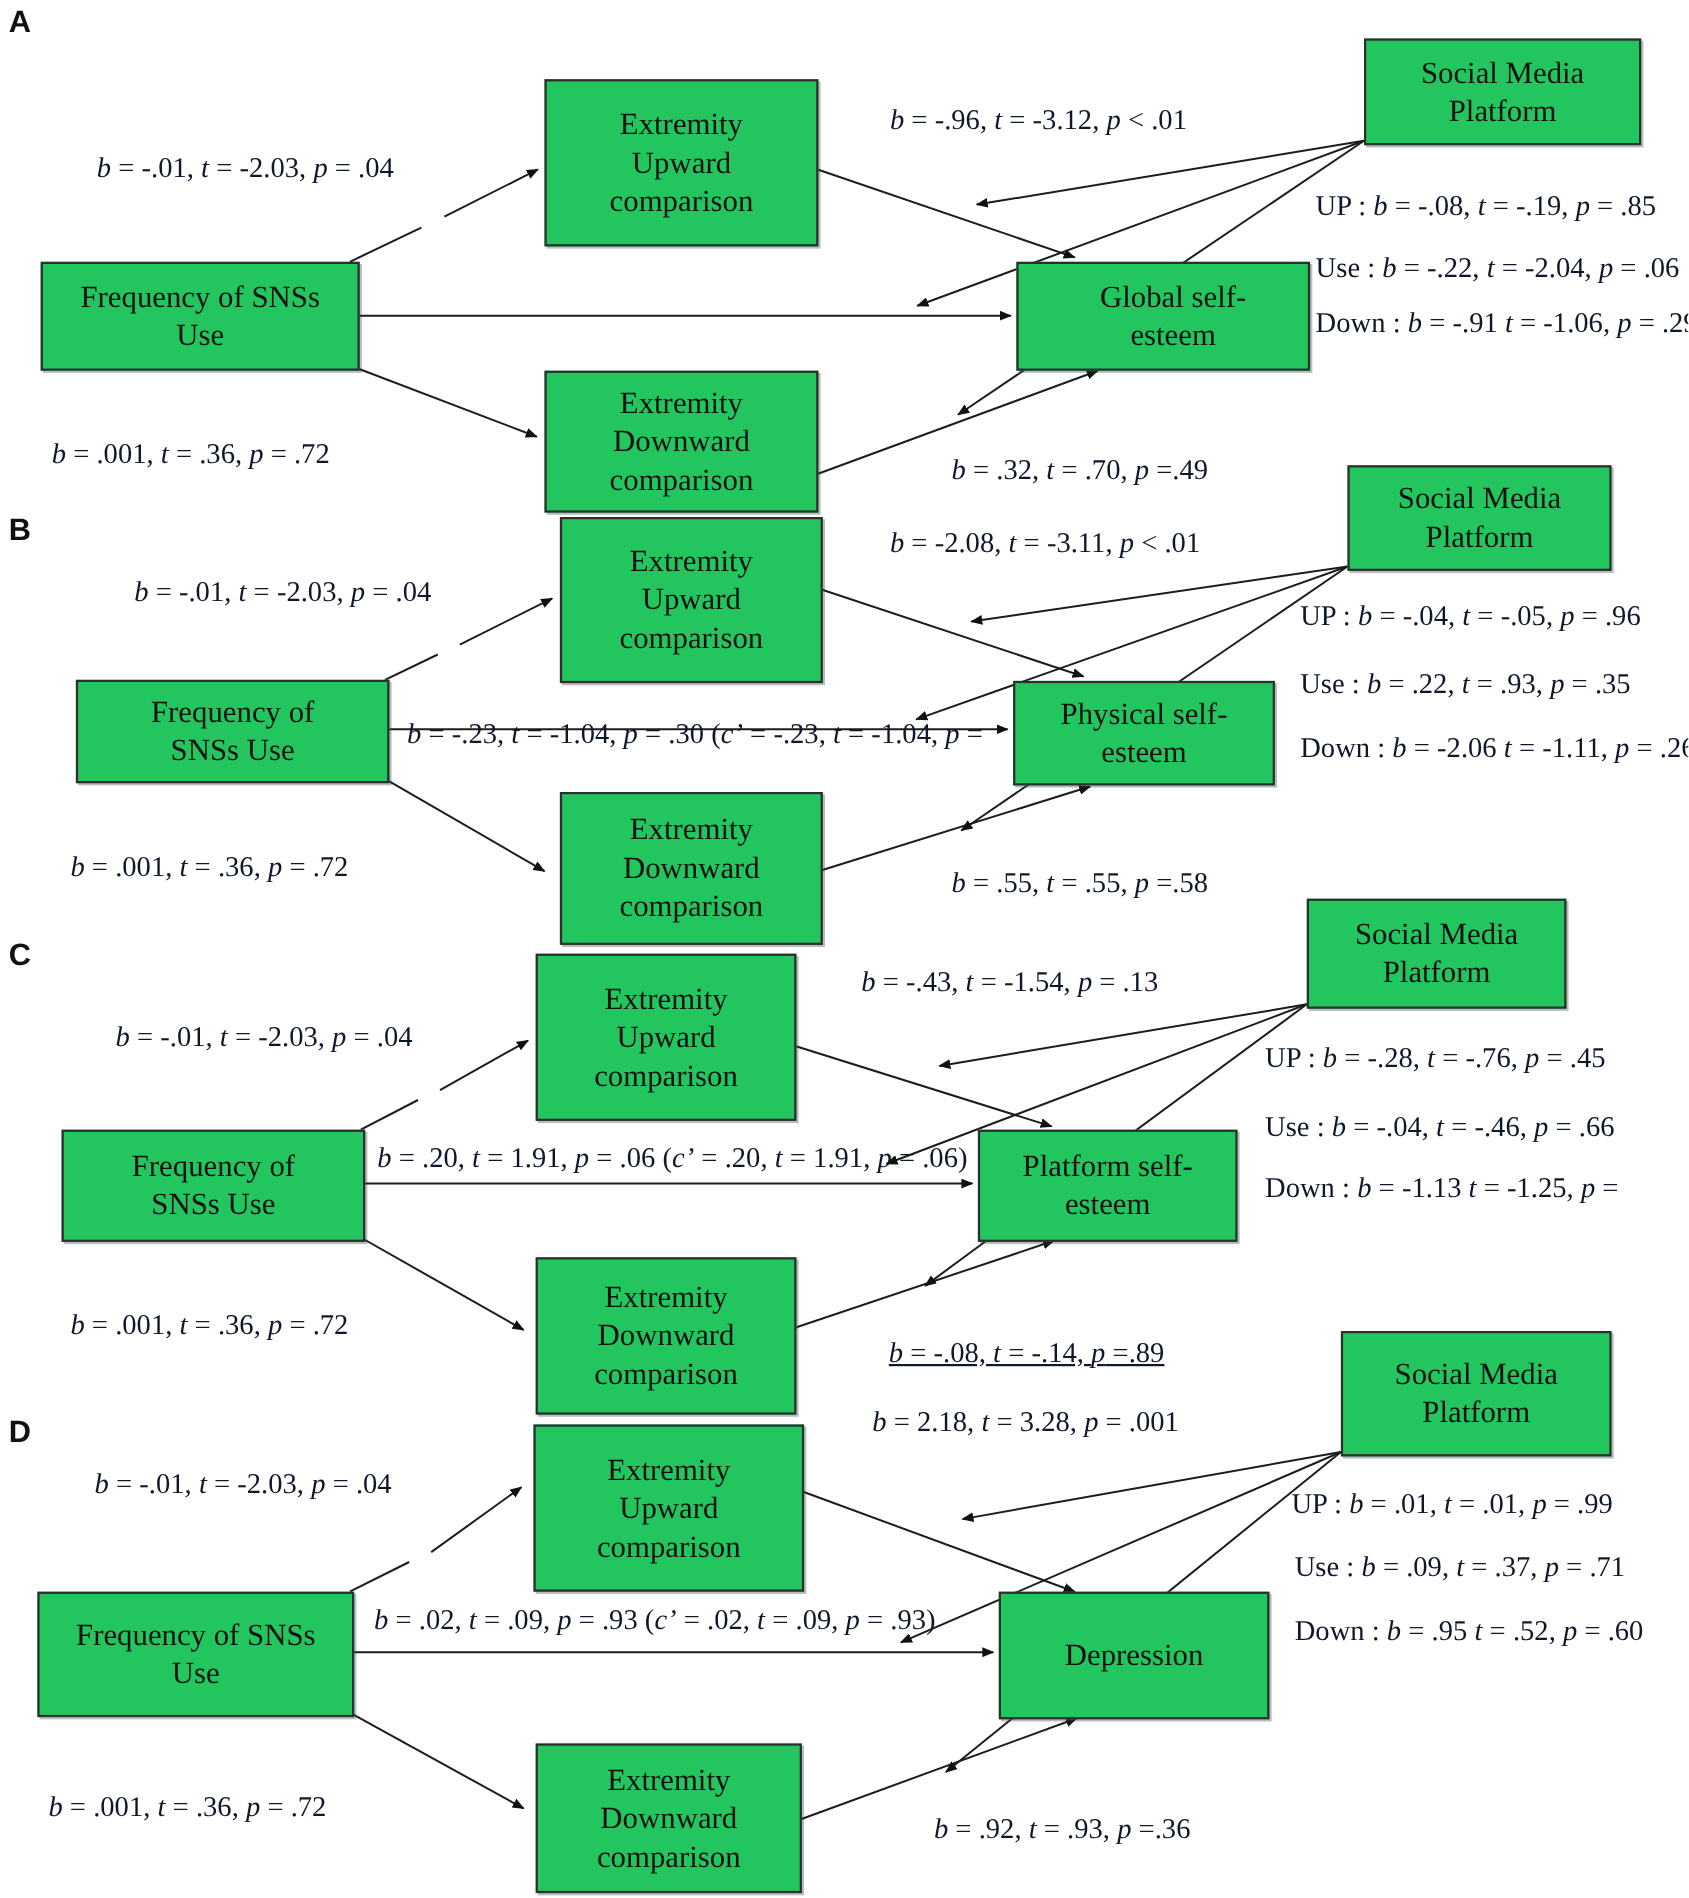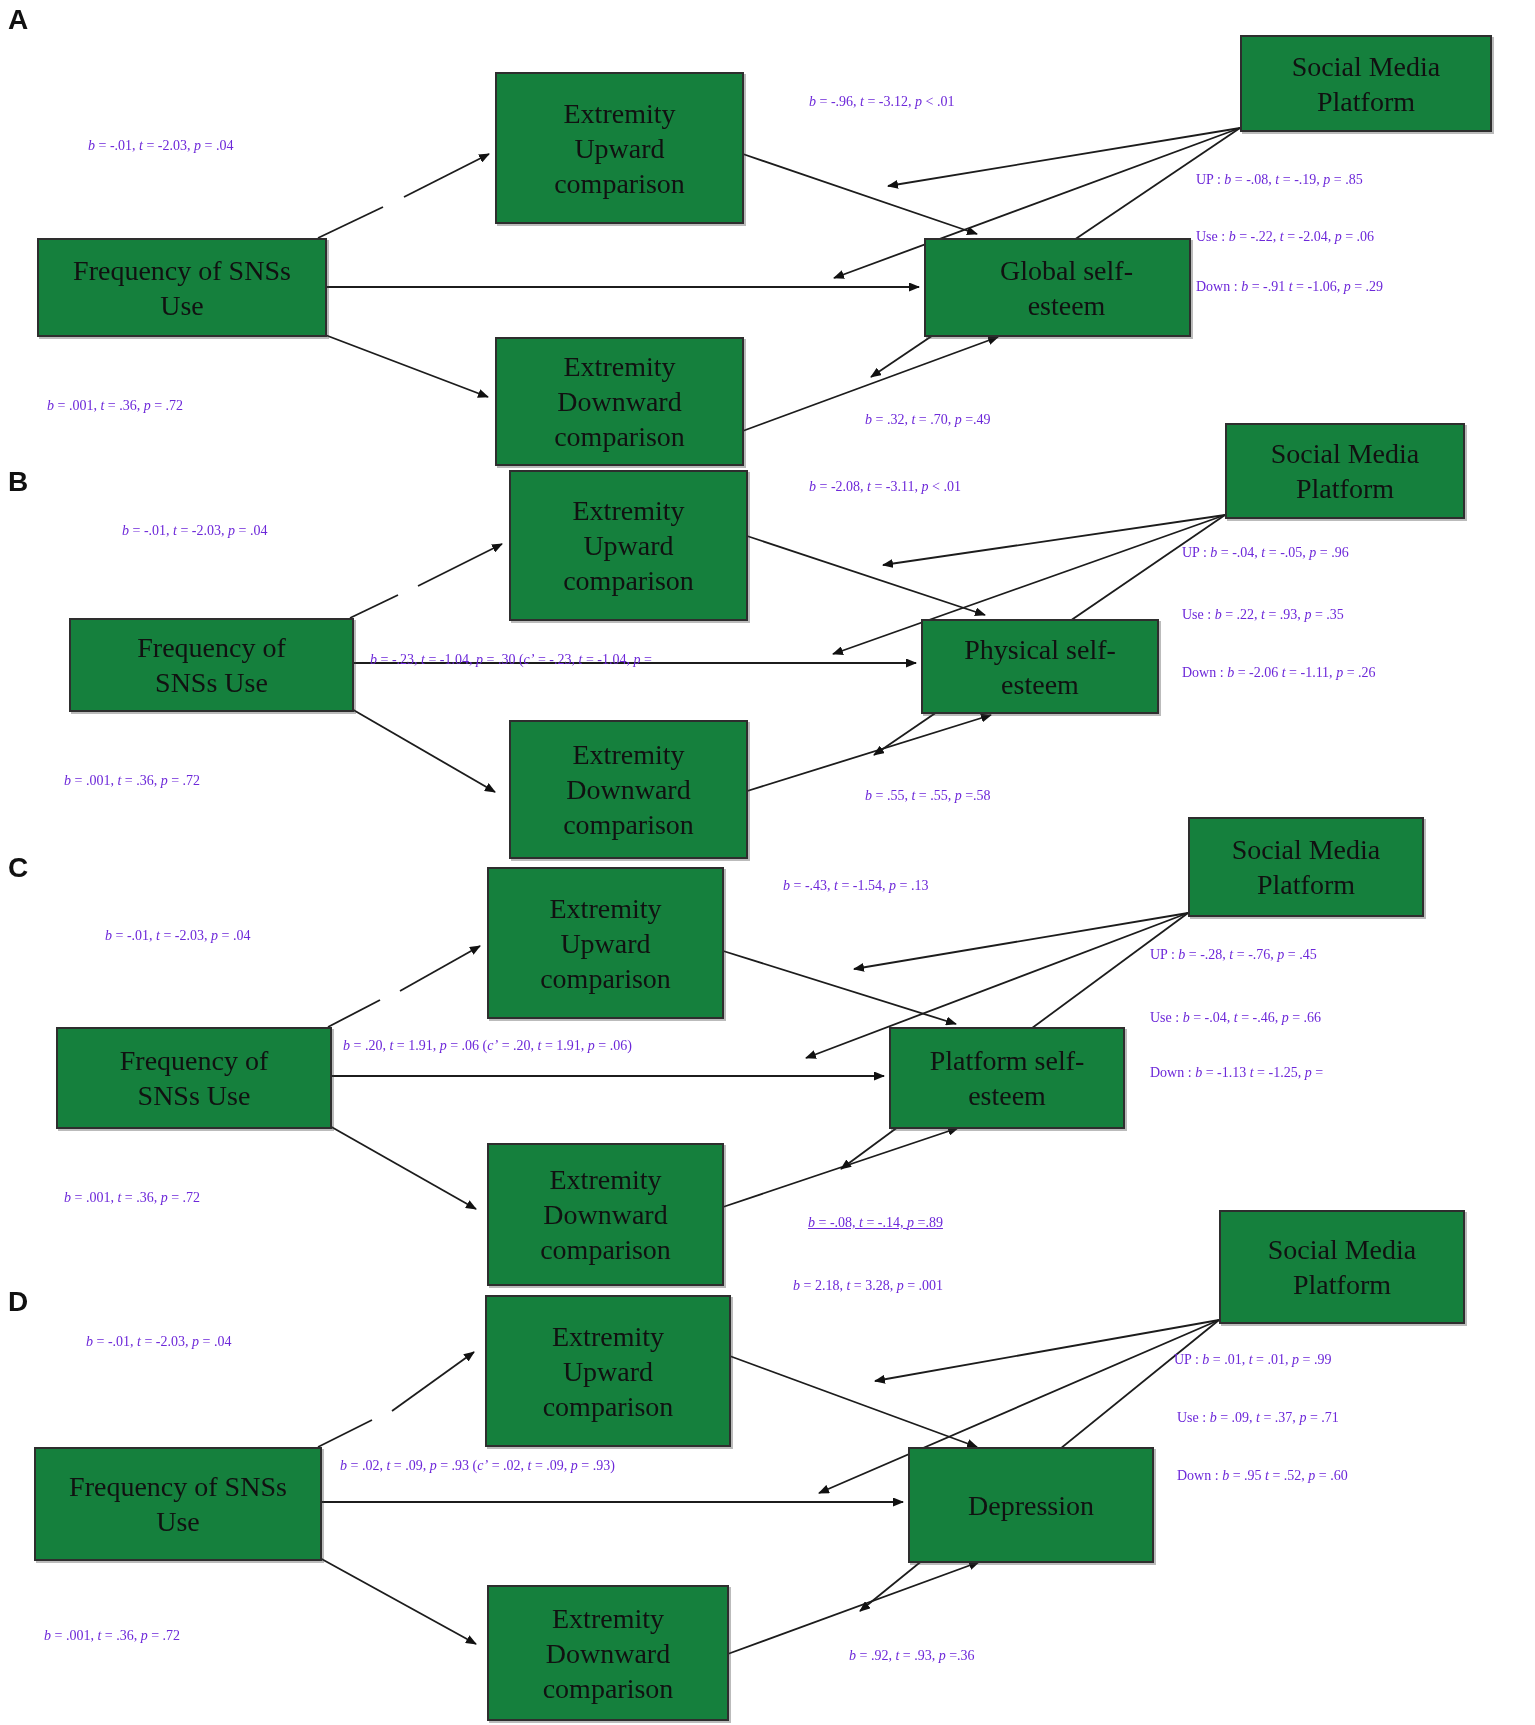--- a/index.html
+++ b/index.html
@@ -1,24 +1,24 @@
 <!DOCTYPE html>
 <html><head>
 <meta charset="utf-8">
 <style>
   html,body{margin:0;padding:0;background:#ffffff;}
   .fig{position:relative;width:1535px;height:1725px;background:#ffffff;
        font-family:"Liberation Serif","DejaVu Serif",serif;color:#111;overflow:hidden;}
   .edges{position:absolute;left:0;top:0;width:1535px;height:1725px;}
-  .node{position:absolute;border:2px solid #2e2e2e;background:#15803d;
+  .node{position:absolute;border:2px solid #2e2e2e;background:#22c55e;
         display:flex;align-items:center;justify-content:center;text-align:center;
         font-size:28px;line-height:1.25;white-space:pre-line;box-shadow:2px 2px 0 rgba(60,60,60,.35);}
   .plabel{position:absolute;font-family:"Liberation Sans","DejaVu Sans",sans-serif;
           font-weight:bold;font-size:28px;color:#111;}
-  .stat{position:absolute;font-size:14px;white-space:nowrap;color:#6d28d9;}
+  .stat{position:absolute;font-size:26px;white-space:nowrap;color:#0f172a;}
 </style>
 </head>
 <body>
 
 <div class="fig">
 
   <svg class="edges" viewBox="0 0 1535 1725">
     <defs>
       <marker id="ah" markerWidth="12" markerHeight="9" refX="10" refY="4.5" orient="auto" markerUnits="userSpaceOnUse">
         <path d="M0,0 L11,4.5 L0,9 Z" fill="#111"></path>

